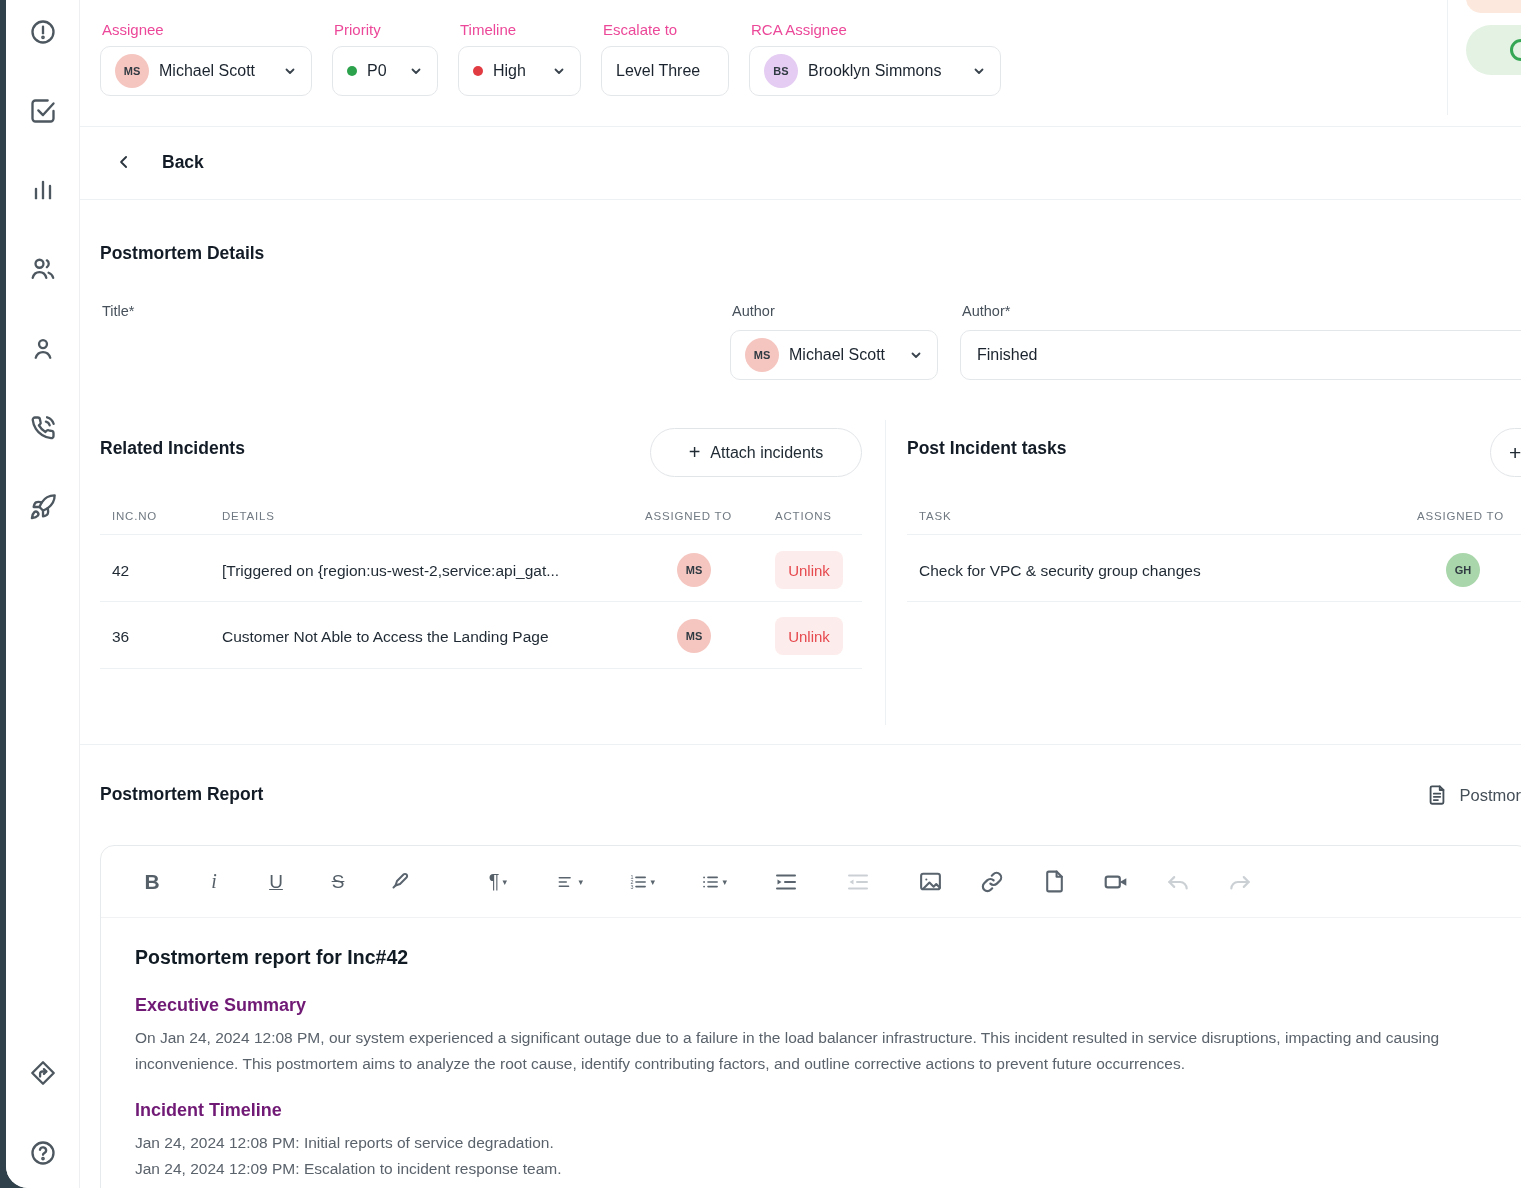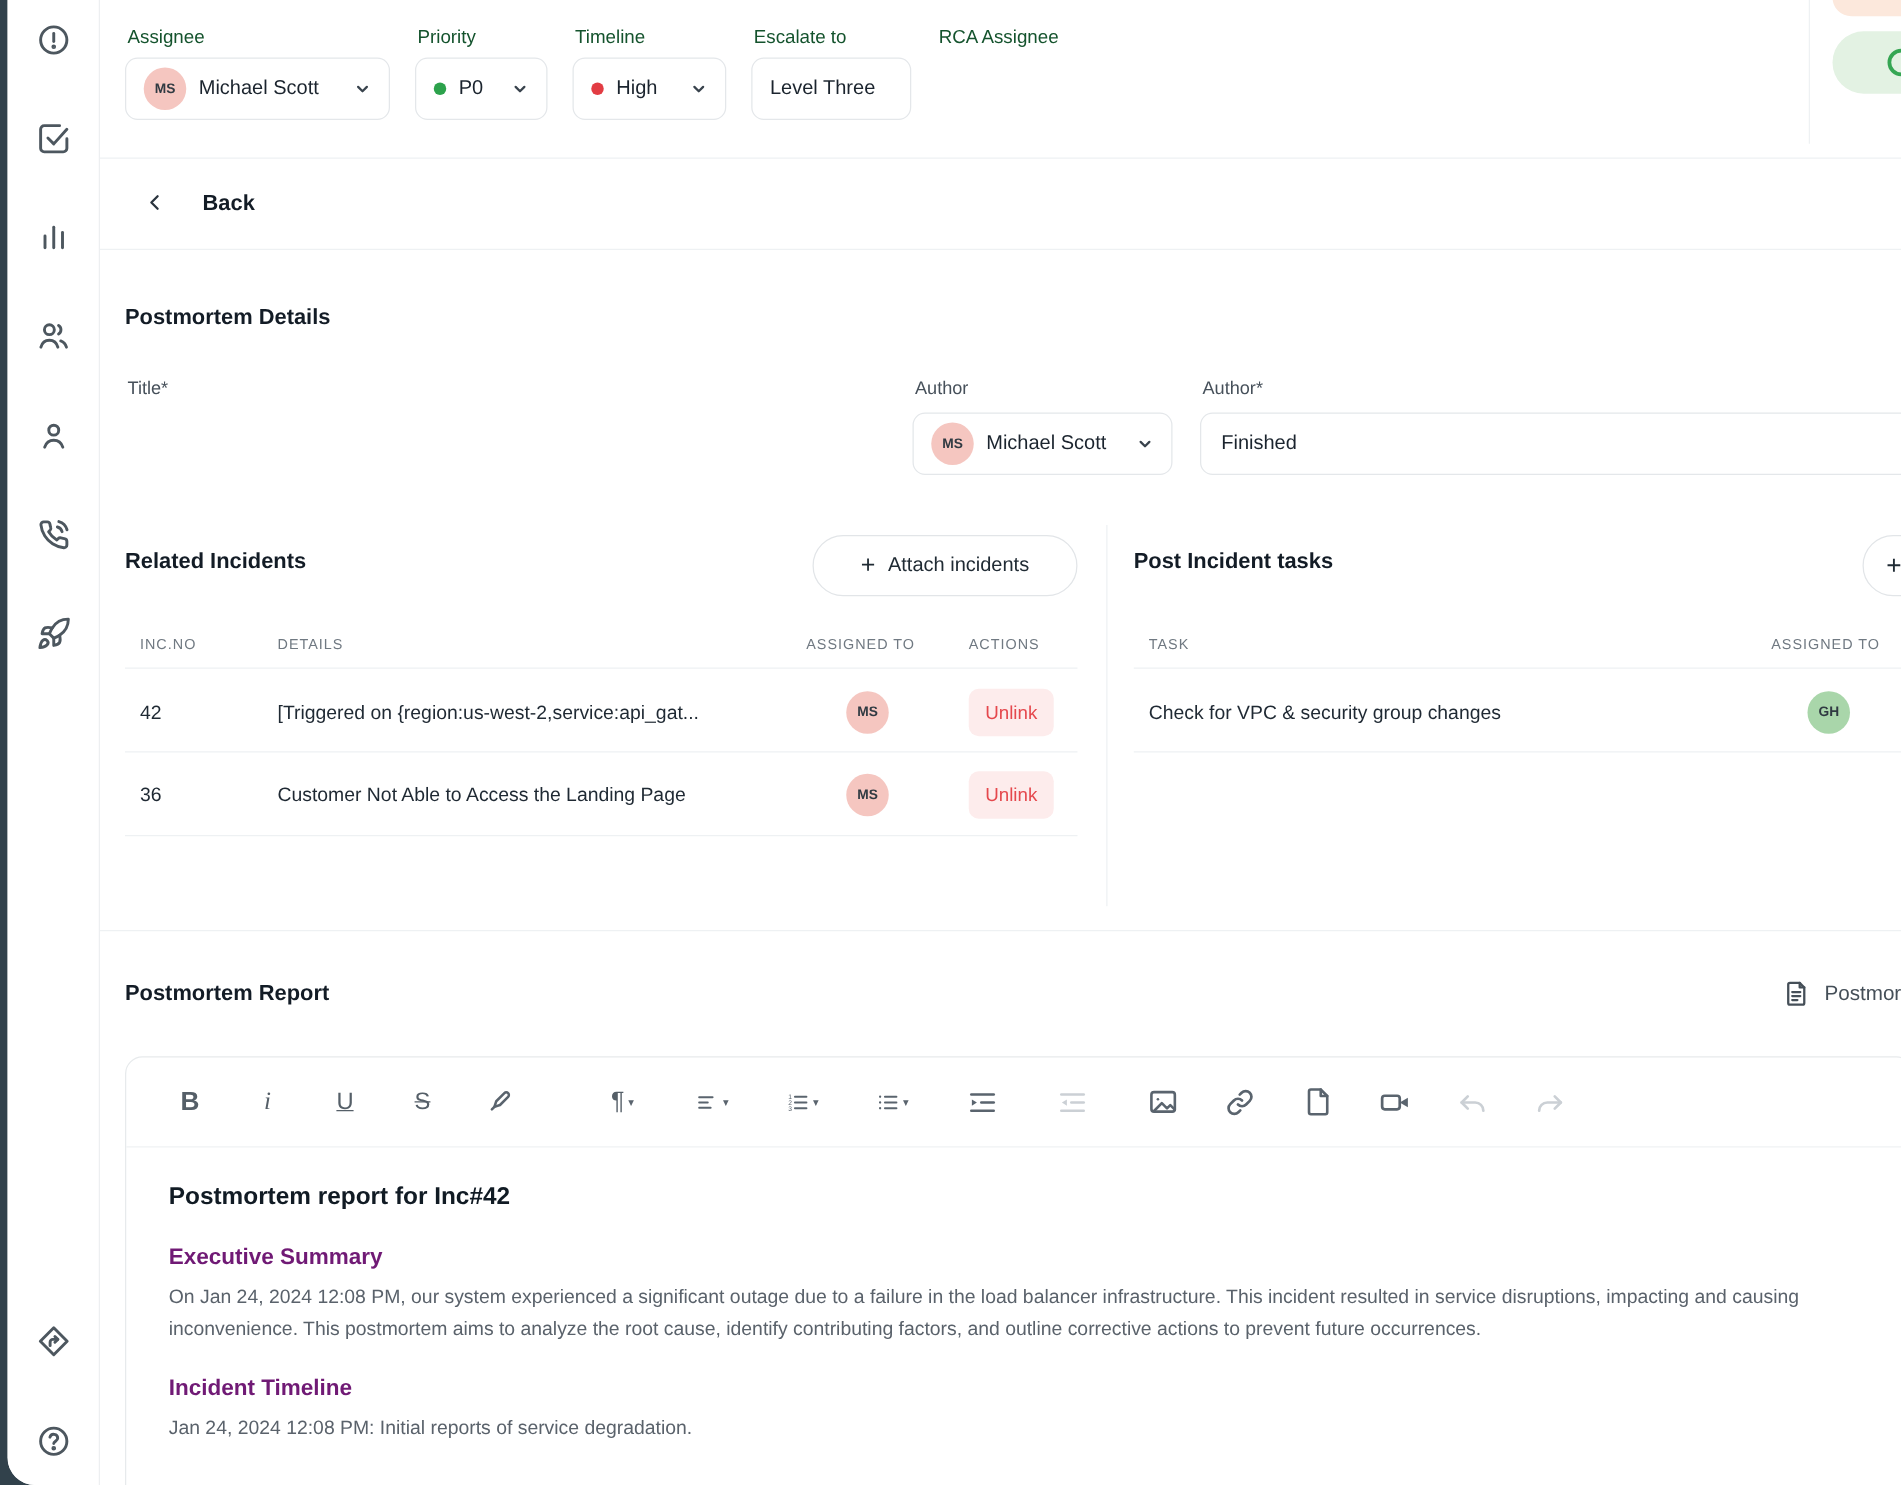--- a/index.html
+++ b/index.html
@@ -13,21 +13,21 @@
   .side-ic { position:absolute; left:50%; transform:translateX(-50%); width:30px; height:30px;
              display:flex; align-items:center; justify-content:center; cursor:pointer; }
   .side-ic svg { stroke:#4d575f; }
   
   .main { position:absolute; left:74px; top:0; width:1441px; height:100%; }
   .hline { position:absolute; height:1px; background:#eef1f3; }
   .vline { position:absolute; width:1px; background:#eef1f3; }
   
   .topbar { position:absolute; left:0; top:0; width:100%; height:127px; border-bottom:1px solid #eef1f3; }
   .fields { position:absolute; left:20px; top:21px; display:flex; gap:20px; }
-  .fgroup .flabel { font-size:15px; color:#14532d; margin:0 0 8px 2px; }
+  .fgroup .flabel { font-size:15px; color:#ec4899; margin:0 0 8px 2px; }
   .control { height:50px; border:1px solid #e4e7ea; border-radius:10px; background:#fff;
              display:flex; align-items:center; gap:10px; padding:0 14px; font-size:16px; color:#1b242e; }
   .avatar { width:34px; height:34px; border-radius:50%; display:flex; align-items:center;
             justify-content:center; font-size:11px; font-weight:bold; color:#303a42; flex:0 0 auto; }
   .av-pink { background:#f5c6c0; } .av-purple { background:#e4ccf2; } .av-green { background:#a9d6aa; }
   .dot { width:10px; height:10px; border-radius:50%; flex:0 0 auto; }
   .chev { margin-left:auto; display:flex; }
   .pill-peach { position:absolute; left:1386px; top:-17px; width:86px; height:30px;
                 background:#fce8dc; border-radius:16px; }
   .pill-green { position:absolute; left:1386px; top:25px; width:86px; height:50px;
@@ -188,20 +188,29 @@
           </div>
         </div>
         <div class="fgroup" style="width:128px">
           <div class="flabel">Escalate to</div>
           <div class="control">
             <span>Level Three</span>
           </div>
         </div>
         <div class="fgroup" style="width:252px">
           <div class="flabel">RCA Assignee</div>
+          <div class="control">
+            <span class="avatar av-purple">BS</span>
+            <span>Brooklyn Simmons</span>
+            <span class="chev">
+                <svg width="14" height="14" viewBox="0 0 14 14" fill="none" stroke="#39434d" stroke-width="1.8" stroke-linecap="round" stroke-linejoin="round">
+                  <polyline points="3.5 5.5 7 9 10.5 5.5"></polyline>
+                </svg>
+              </span>
+          </div>
         </div>
       </div>
       <div class="vline" style="left:1367px; top:0; height:115px"></div>
       <div class="pill-peach"></div>
       <div class="pill-green">
         <span class="ring"></span>
       </div>
     </div>
 
     <div class="backrow">
@@ -388,17 +397,18 @@
             </svg>
         </div>
       </div>
 
       <div class="content">
         <div class="doc-h1">Postmortem report for Inc#42</div>
         <div class="doc-h3">Executive Summary</div>
         <p class="doc-p">On Jan 24, 2024 12:08 PM, our system experienced a significant outage due to a failure in the load balancer infrastructure. This incident resulted in service disruptions, impacting and causing inconvenience. This postmortem aims to analyze the root cause, identify contributing factors, and outline corrective actions to prevent future occurrences.</p>
         <div class="doc-h3 mt24">Incident Timeline</div>
         <div class="doc-line">Jan 24, 2024 12:08 PM: Initial reports of service degradation.</div>
+        <div class="doc-line">Jan 24, 2024 12:09 PM: Escalation to incident response team.</div>
       </div>
     </div>
 
   </div>
 </div>
 
 </body></html>

